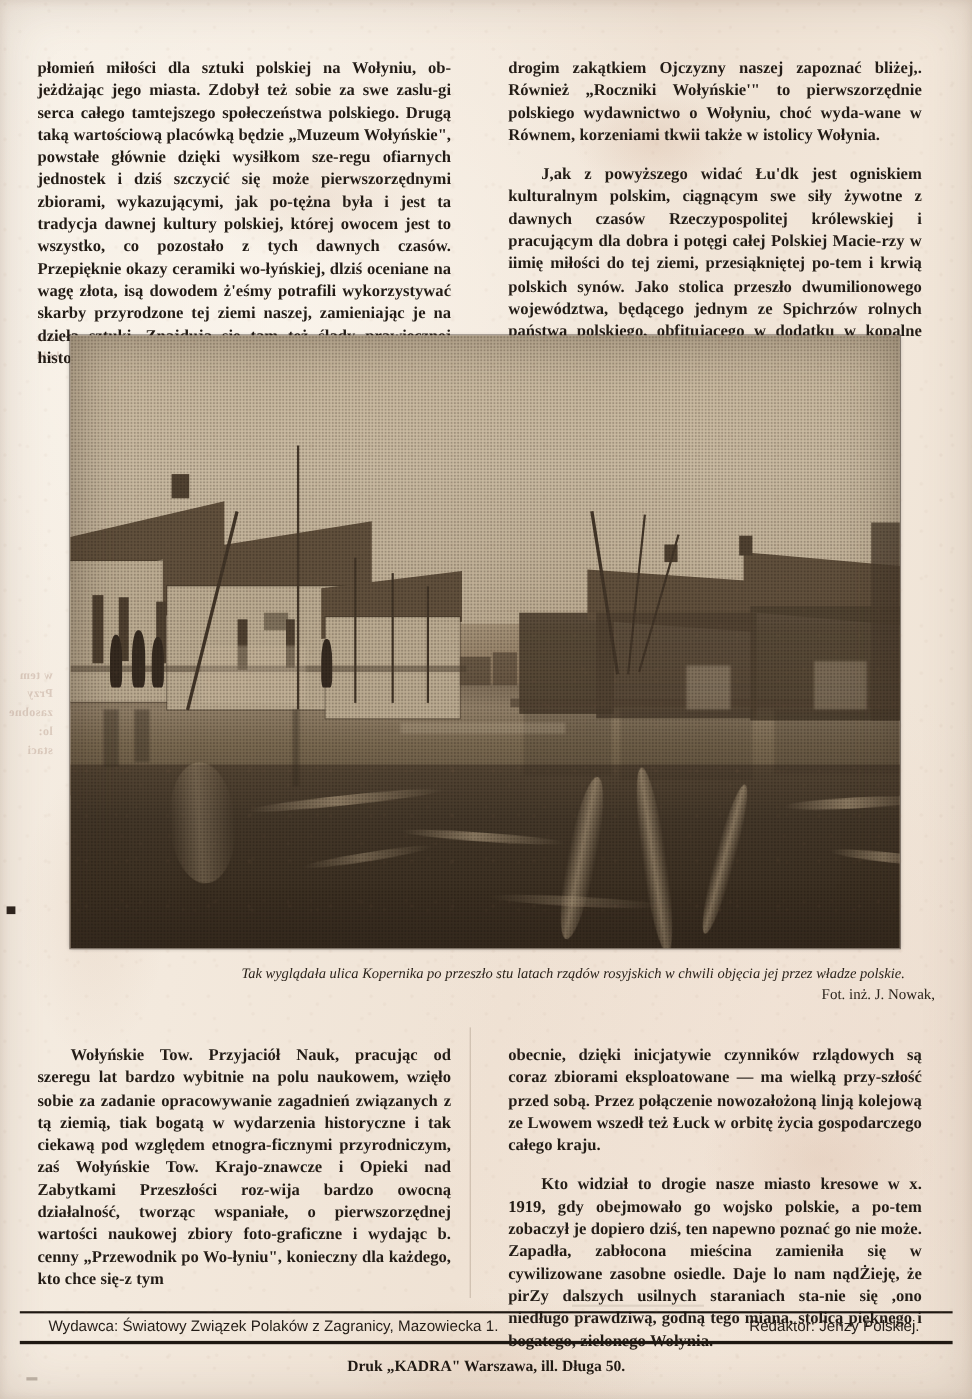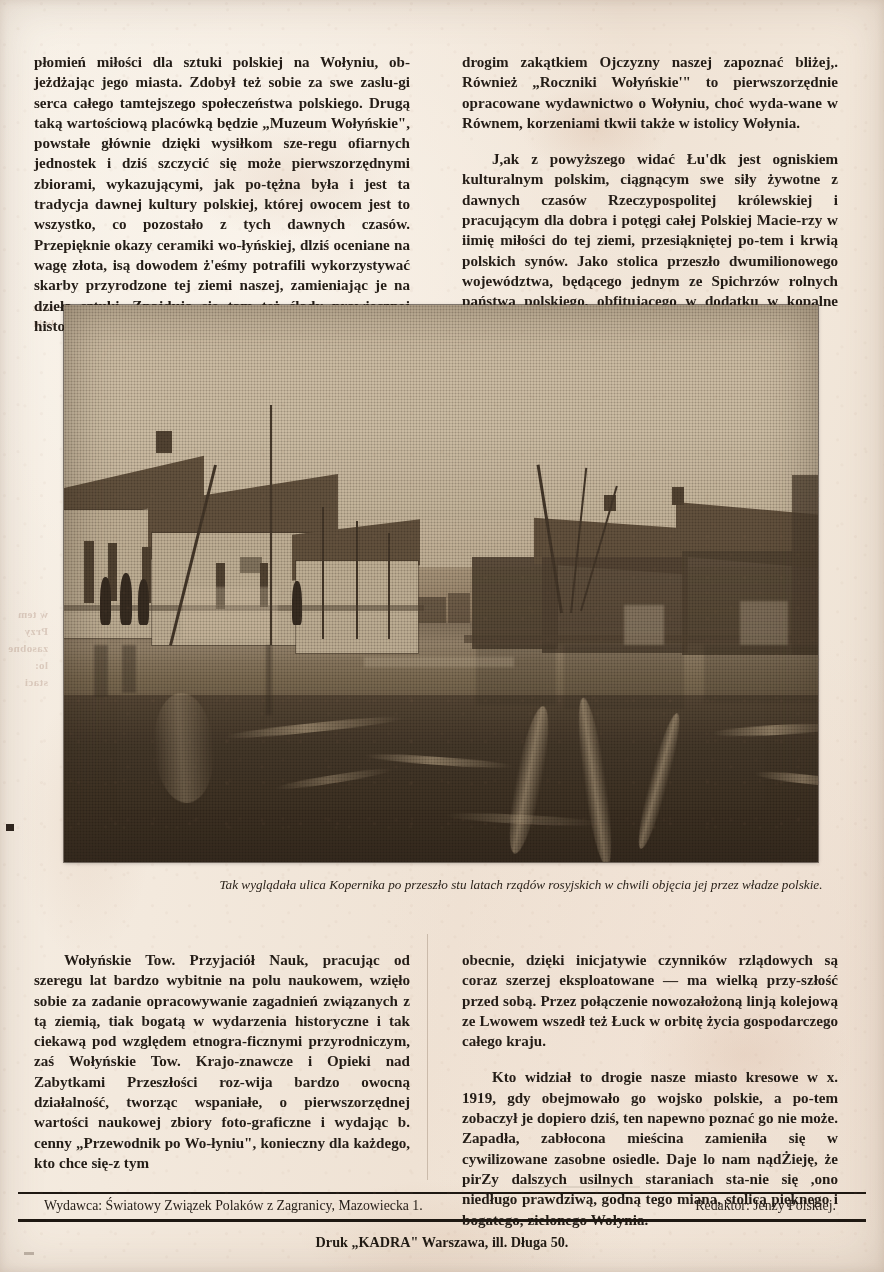--- a/index.html
+++ b/index.html
@@ -219,21 +219,21 @@
   
   .rule {
     position: absolute; z-index: 14;
     background: #1e1812;
   }
   .rule-a { left: 18px; top: 1192px; width: 848px; height: 2.4px; }
   .rule-b { left: 18px; top: 1219px; width: 848px; height: 3.2px; }
 
   .footer-line {
     position: absolute; z-index: 15;
-    font-family: Liberation Serif, serif;
+    font-family: Liberation Sans, sans-serif;
     font-size: 13.8px;
     color: #241d17;
     white-space: nowrap;
   }
   .publisher { left: 44px; top: 1198px; }
   .editor    { right: 48px; top: 1198px; }
 
   .printer {
     position: absolute; left: 0; top: 1234px; width: 884px;
     z-index: 15; text-align: center;
@@ -270,21 +270,21 @@
 
   <div class="cols top-cols">
     <div class="col">
       <div class="bodytext">
         <p>płomień miłości dla sztuki polskiej na Wołyniu, ob-jeżdżając jego miasta. Zdobył też sobie za swe zaslu-gi serca całego tamtejszego społeczeństwa polskiego. Drugą taką wartościową placówką będzie „Muzeum Wołyńskie", powstałe głównie dzięki wysiłkom sze-regu ofiarnych jednostek i dziś szczycić się może pierwszorzędnymi zbiorami, wykazującymi, jak po-tężna była i jest ta tradycja dawnej kultury polskiej, której owocem jest to wszystko, co pozostało z tych dawnych czasów. Przepięknie okazy ceramiki wo-łyńskiej, dlziś oceniane na wagę złota, isą dowodem ż'eśmy potrafili wykorzystywać skarby przyrodzone tej ziemi naszej, zamieniając je na dzieła sztuki. Znajdują się tam też ślady prawiecznej historji na-</p>
       </div>
     </div>
     <div class="gutter"></div>
     <div class="col">
       <div class="bodytext">
-        <p>drogim zakątkiem Ojczyzny naszej zapoznać bliżej,. Również „Roczniki Wołyńskie'" to pierwszorzędnie opracowane wydawnictwo o Wołyniu, choć wyda-wane w Równem, korzeniami tkwii także w istolicy Wołynia.</p>
+        <p>drogim zakątkiem Ojczyzny naszej zapoznać bliżej,. Również „Roczniki Wołyńskie'" to pierwszorzędnie polskiego wydawnictwo o Wołyniu, choć wyda-wane w Równem, korzeniami tkwii także w istolicy Wołynia.</p>
         <p class="indent">J,ak z powyższego widać Łu'dk jest ogniskiem kulturalnym polskim, ciągnącym swe siły żywotne z dawnych czasów Rzeczypospolitej królewskiej i pracującym dla dobra i potęgi całej Polskiej Macie-rzy w iimię miłości do tej ziemi, przesiąkniętej po-tem i krwią polskich synów. Jako stolica przeszło dwumilionowego województwa, będącego jednym ze Spichrzów rolnych państwa polskiego, obfitującego w dodatku w kopalne bogactwa naturalne, które</p>
       </div>
     </div>
   </div>
 
   <div class="photo-wrap">
     <div class="photo">
 
       <div class="ph-sky"></div>
       <div class="ph-mid"></div>
@@ -359,32 +359,33 @@
       <div class="mud-streak" style="left:210px; top:470px; width:120px; height:8px;  transform:rotate(-9deg); opacity:.7;"></div>
       <div class="mud-streak" style="left:380px; top:510px; width:160px; height:9px;  transform:rotate(3deg); opacity:.55;"></div>
 
       <div class="halftone"></div>
       <div class="photo-tone"></div>
       <div class="photo-vig"></div>
     </div>
   </div>
 
   <div class="caption">Tak wyglądała ulica Kopernika po przeszło stu latach rządów rosyjskich w chwili objęcia jej przez władze polskie.</div>
+  <div class="credit">Fot. inż. J. Nowak,</div>
 
   <div class="col-rule"></div>
   <div class="cols bot-cols">
     <div class="col">
       <div class="bodytext">
         <p class="indent">Wołyńskie Tow. Przyjaciół Nauk, pracując od szeregu lat bardzo wybitnie na polu naukowem, wzięło sobie za zadanie opracowywanie zagadnień związanych z tą ziemią, tiak bogatą w wydarzenia historyczne i tak ciekawą pod względem etnogra-ficznymi przyrodniczym, zaś Wołyńskie Tow. Krajo-znawcze i Opieki nad Zabytkami Przeszłości roz-wija bardzo owocną działalność, tworząc wspaniałe, o pierwszorzędnej wartości naukowej zbiory foto-graficzne i wydając b. cenny „Przewodnik po Wo-łyniu", konieczny dla każdego, kto chce się-z tym</p>
       </div>
     </div>
     <div class="gutter"></div>
     <div class="col">
       <div class="bodytext">
-        <p>obecnie, dzięki inicjatywie czynników rzlądowych są coraz szerzej eksploatowane — ma wielką przy-szłość przed sobą. Przez połączenie nowozałożoną linją kolejową ze Lwowem wszedł też Łuck w orbitę życia gospodarczego całego kraju.</p>
+        <p>obecnie, dzięki inicjatywie czynników rzlądowych są coraz zbiorami eksploatowane — ma wielką przy-szłość przed sobą. Przez połączenie nowozałożoną linją kolejową ze Lwowem wszedł też Łuck w orbitę życia gospodarczego całego kraju.</p>
         <p class="indent">Kto widział to drogie nasze miasto kresowe w x. 1919, gdy obejmowało go wojsko polskie, a po-tem zobaczył je dopiero dziś, ten napewno poznać go nie może. Zapadła, zabłocona mieścina zamieniła się w cywilizowane zasobne osiedle. Daje lo nam nądŻieję, że pirZy dalszych usilnych staraniach sta-nie się ,ono niedługo prawdziwą, godną tego miana, stolicą pięknego i bogatego, zielonego Wołynia.</p>
       </div>
     </div>
   </div>
 
   <div class="rule rule-a"></div>
   <div class="footer-line publisher">Wydawca: Światowy Związek Polaków z Zagranicy, Mazowiecka 1.</div>
   <div class="footer-line editor">Redaktor:   Jenzy   Polskiej.</div>
   <div class="rule rule-b"></div>
   <div class="printer">Druk „KADRA" Warszawa, ill. Długa 50.</div>

